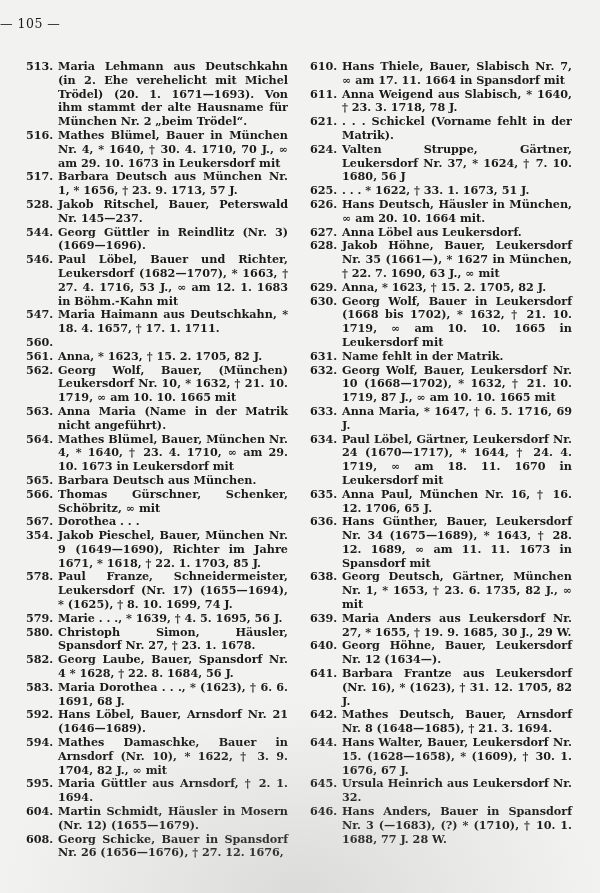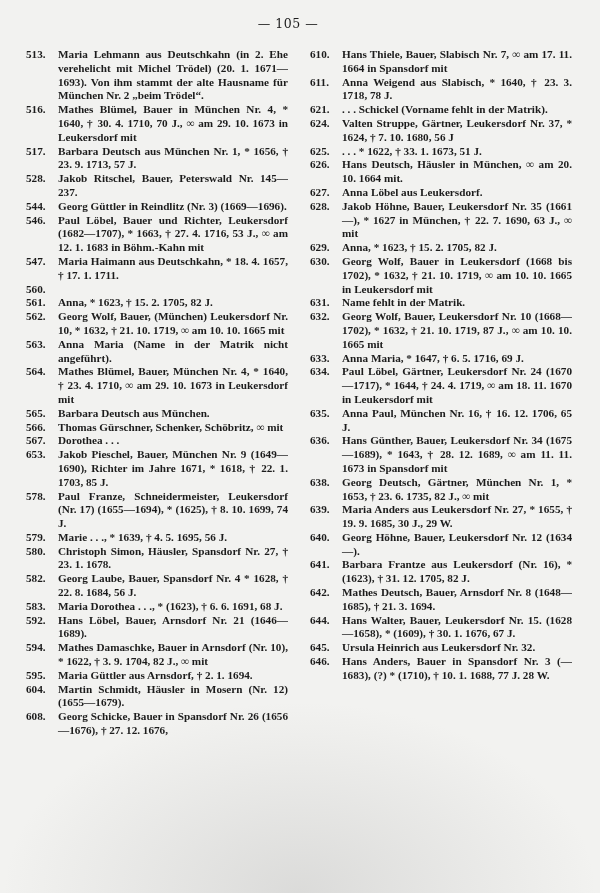--- a/index.html
+++ b/index.html
@@ -5,23 +5,23 @@
   html, body { margin: 0; padding: 0; }
   body {
     width: 600px; height: 893px; overflow: hidden;
     background: #f2f2f0;
     color: #1c1c1c;
     font-family: "DejaVu Serif", serif;
     position: relative;
   }
   .page-number {
     position: absolute; top: 16px; left: 0; width: 576px;
-    text-align: center; font-size: 12.5px; letter-spacing: 0.5px;
-  }
-  .column { position: absolute; top: 48px; width: 262px; font-family: Liberation Serif, serif; }
+    text-align: left; font-size: 12.5px; letter-spacing: 0.5px;
+  }
+  .column { position: absolute; top: 60px; width: 262px; }
   .col-left { left: 26px; }
   .col-right { left: 310px; }
   .entry {
     display: flex; font-size: 11.2px; line-height: 13.8px;
     font-weight: bold; margin: 0;
   }
   .entry-num { width: 32px; flex: none; font-weight: bold; }
   .entry-text { flex: 1; text-align: justify; }
   .noise {
     position: absolute; left: 0; top: 700px; width: 600px; height: 193px;
@@ -88,21 +88,21 @@
     </div>
     <div class="entry">
       <span class="entry-num">566.</span>
       <span class="entry-text">Thomas Gürschner, Schenker, Schöbritz, ∞ mit</span>
     </div>
     <div class="entry">
       <span class="entry-num">567.</span>
       <span class="entry-text">Dorothea . . .</span>
     </div>
     <div class="entry">
-      <span class="entry-num">653.</span>
+      <span class="entry-num">354.</span>
       <span class="entry-text">Jakob Pieschel, Bauer, München Nr. 9 (1649—1690), Richter im Jahre 1671, * 1618, † 22. 1. 1703, 85 J.</span>
     </div>
     <div class="entry">
       <span class="entry-num">578.</span>
       <span class="entry-text">Paul Franze, Schneidermeister, Leukersdorf (Nr. 17) (1655—1694), * (1625), † 8. 10. 1699, 74 J.</span>
     </div>
     <div class="entry">
       <span class="entry-num">579.</span>
       <span class="entry-text">Marie . . ., * 1639, † 4. 5. 1695, 56 J.</span>
     </div>

